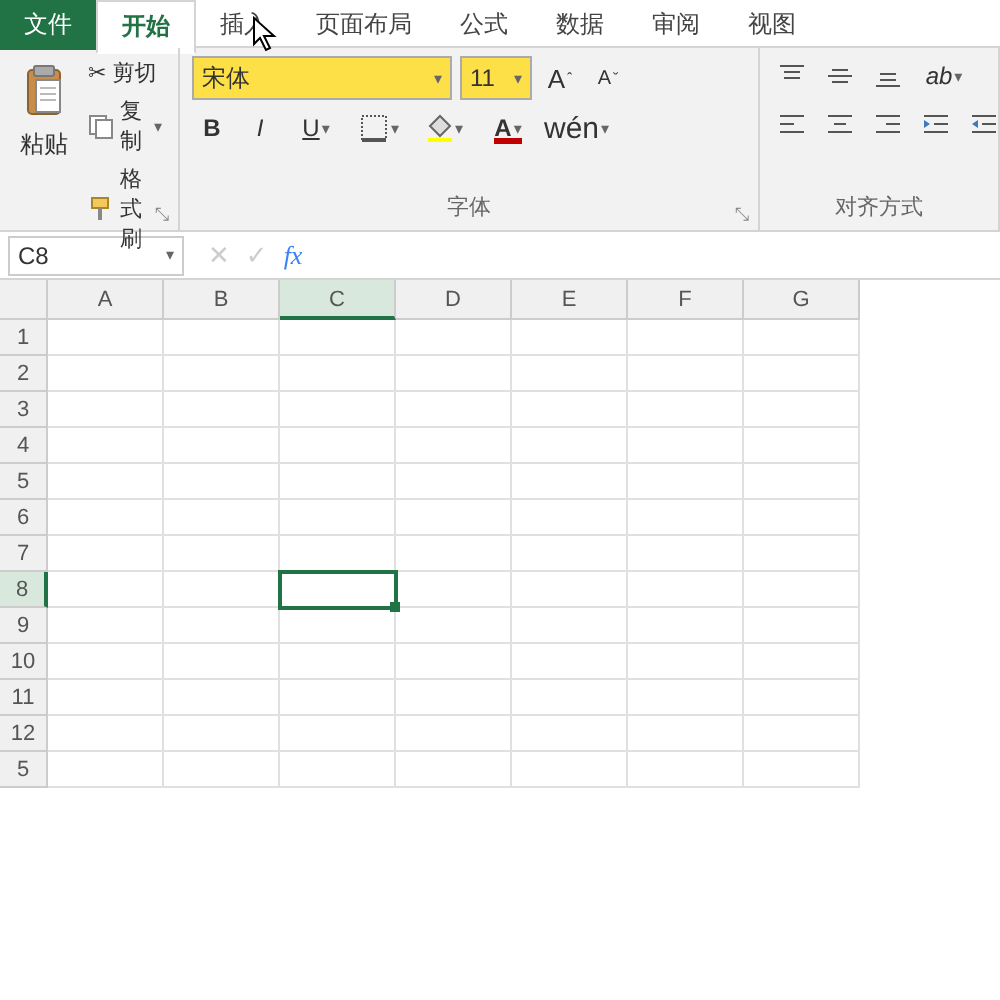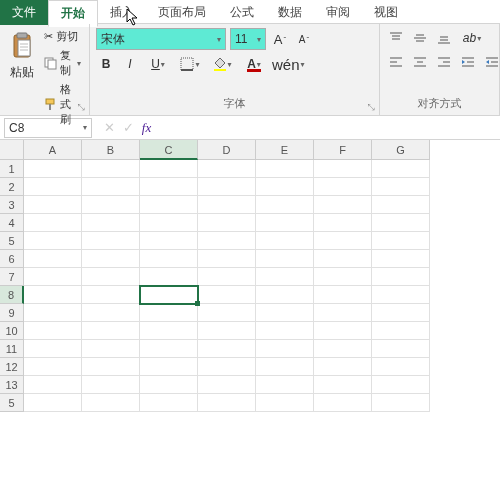--- a/index.html
+++ b/index.html
@@ -14,32 +14,32 @@
 .group-label{text-align:center;font-size:11px;color:#666;padding:2px 0;margin-top:auto}
 .group-launcher{position:absolute;right:2px;bottom:2px;width:12px;height:12px;font-size:9px;color:#888;text-align:center;line-height:12px}
 .clipboard{width:90px}
 .clip-body{display:flex;gap:4px;flex:1}
 .paste-btn{display:flex;flex-direction:column;align-items:center;gap:2px;padding:2px;cursor:pointer;width:36px}
 .paste-icon{width:28px;height:32px;display:flex;align-items:center;justify-content:center}
 .clip-side{display:flex;flex-direction:column;gap:2px;font-size:11px}
 .clip-item{display:flex;align-items:center;gap:3px;cursor:pointer;padding:1px 2px}
 .font-group{flex:1;min-width:230px}
 .font-row{display:flex;gap:4px;align-items:center;margin-bottom:4px}
-.font-select{height:22px;border:1px solid #ababab;background:#5eead4;font-size:12px;padding:0 4px;display:flex;align-items:center;justify-content:space-between}
+.font-select{height:22px;border:1px solid #ababab;background:#fde047;font-size:12px;padding:0 4px;display:flex;align-items:center;justify-content:space-between}
 .font-name{width:130px}
 .font-size{width:36px}
 .dd{font-size:8px;color:#666}
 .icon-btn{min-width:20px;height:20px;display:flex;align-items:center;justify-content:center;cursor:pointer;font-size:12px;gap:1px}
 .icon-btn.wdd{min-width:28px}
 .align-group{width:120px}
 .align-row{display:flex;gap:4px;margin-bottom:4px}
 .namebox-bar{display:flex;align-items:center;height:24px;border-bottom:1px solid #d4d4d4;background:#fff}
 .namebox{width:88px;height:20px;border:1px solid #ccc;margin:2px 4px;padding:0 4px;font-size:12px;display:flex;align-items:center;justify-content:space-between}
 .fx-btns{display:flex;gap:8px;padding:0 8px;color:#aaa;font-size:13px;align-items:center}
-.fx-label{font-style:italic;font-family:Georgia,serif;color:#4c1d95}
+.fx-label{font-style:italic;font-family:Georgia,serif;color:#3b82f6}
 .formula-input{flex:1;height:20px;border:none;padding:0 4px;font-size:12px}
 .corner{width:24px;height:20px;background:#f0f0f0;border-right:1px solid #ccc;border-bottom:1px solid #ccc}
 .col-headers{display:flex;height:20px}
 .col-h{width:58px;background:#f0f0f0;border-right:1px solid #ccc;border-bottom:1px solid #ccc;text-align:center;font-size:11px;line-height:20px;color:#555}
 .col-h.sel{background:#d8e8dc;border-bottom:2px solid #217346}
 .row{display:flex;height:18px}
 .row-h{width:24px;background:#f0f0f0;border-right:1px solid #ccc;border-bottom:1px solid #ccc;text-align:center;font-size:11px;line-height:18px;color:#555}
 .row-h.sel{background:#d8e8dc;border-right:2px solid #217346}
 .cell{width:58px;border-right:1px solid #e0e0e0;border-bottom:1px solid #e0e0e0;height:18px}
 .cell.sel{outline:2px solid #217346;outline-offset:-1px;position:relative}
@@ -378,30 +378,20 @@
         <div class="row-h">12</div>
         <div class="cell"></div>
         <div class="cell"></div>
         <div class="cell"></div>
         <div class="cell"></div>
         <div class="cell"></div>
         <div class="cell"></div>
         <div class="cell"></div>
       </div>
       <div class="row">
-        <div class="row-h">13</div>
-        <div class="cell"></div>
-        <div class="cell"></div>
-        <div class="cell"></div>
-        <div class="cell"></div>
-        <div class="cell"></div>
-        <div class="cell"></div>
-        <div class="cell"></div>
-      </div>
-      <div class="row">
         <div class="row-h">5</div>
         <div class="cell"></div>
         <div class="cell"></div>
         <div class="cell"></div>
         <div class="cell"></div>
         <div class="cell"></div>
         <div class="cell"></div>
         <div class="cell"></div>
       </div>
     </div>

